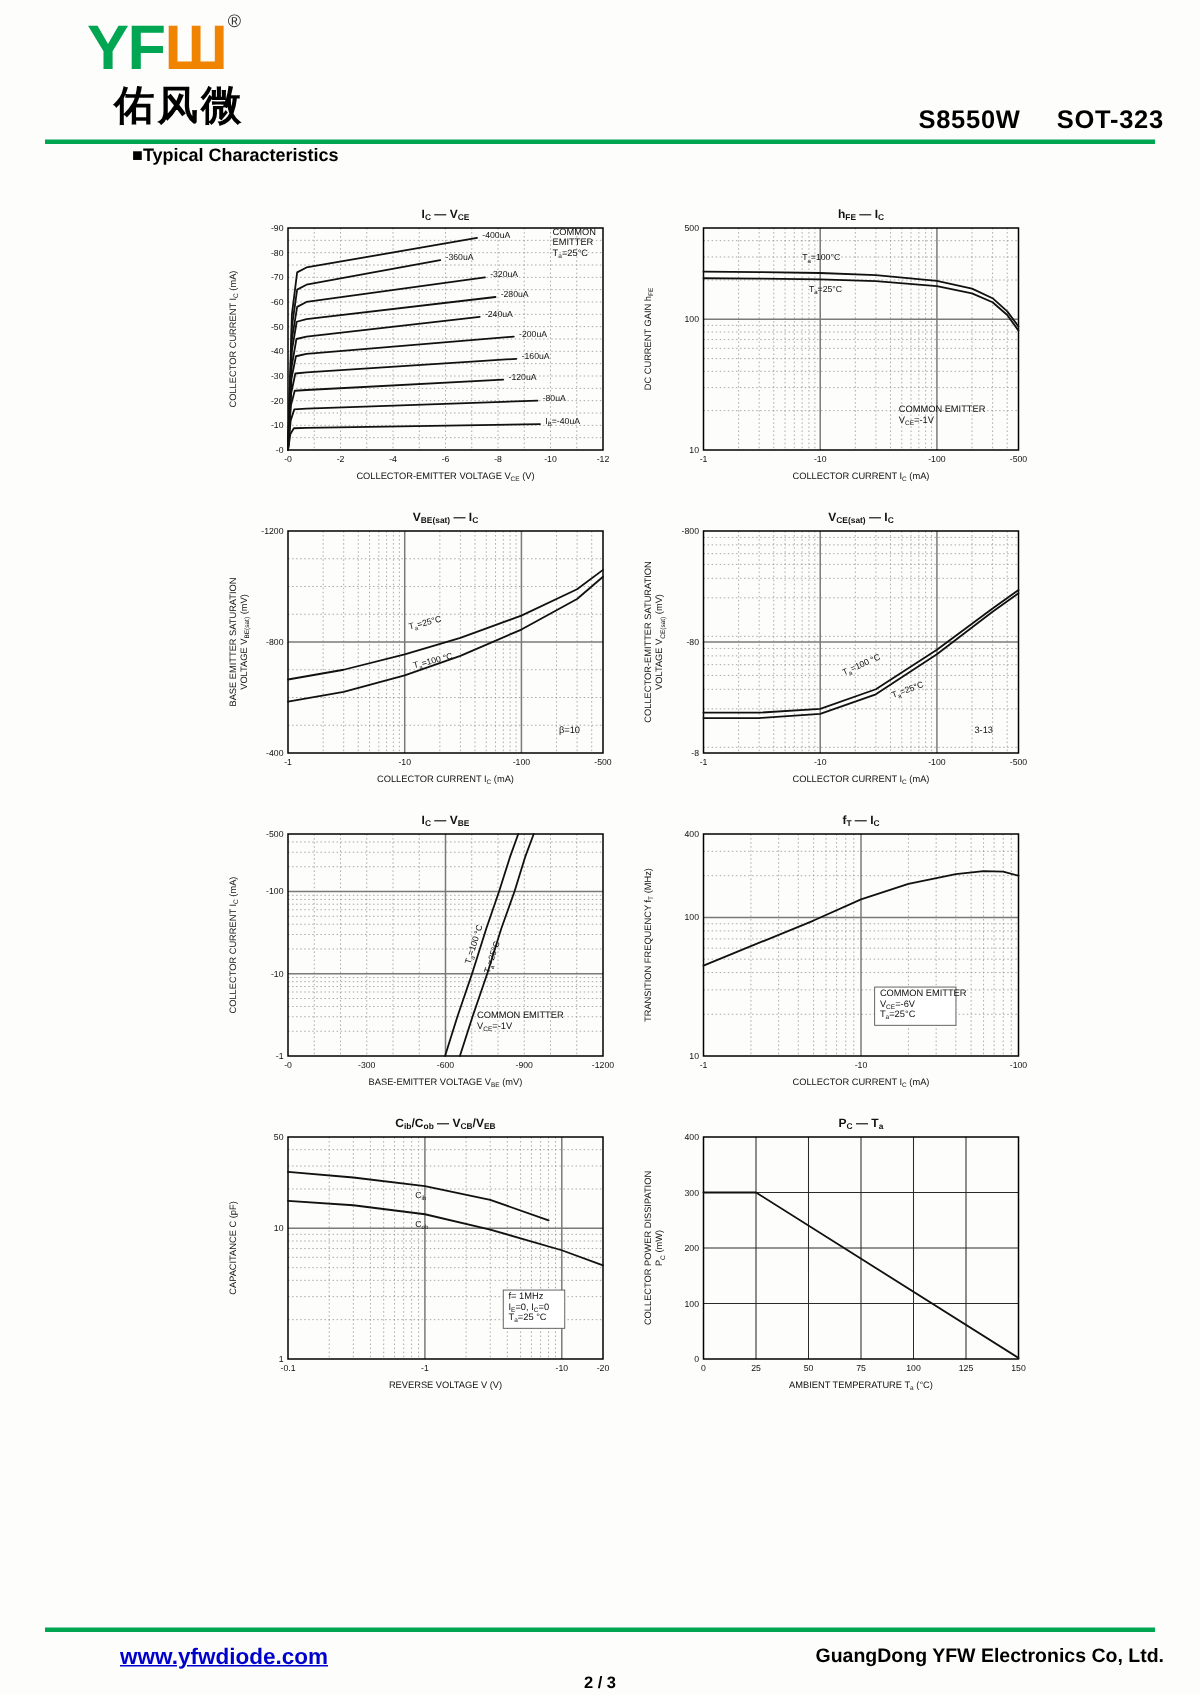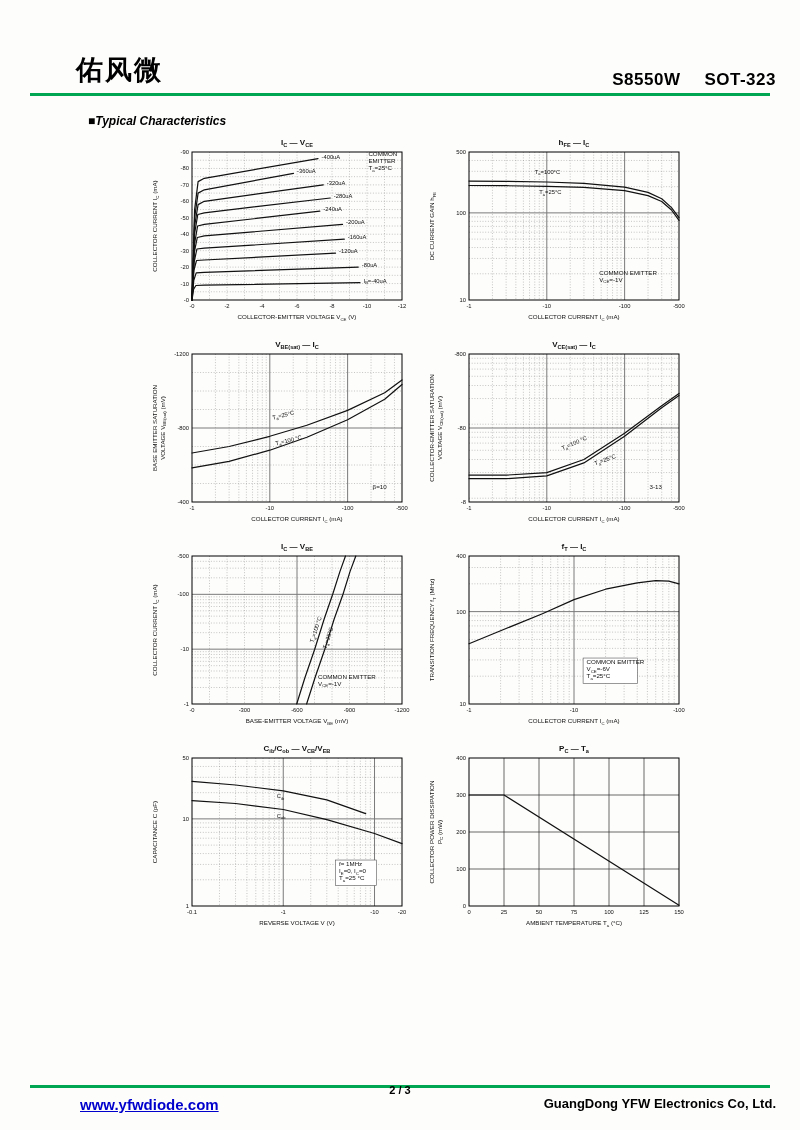--- a/index.html
+++ b/index.html
@@ -9,35 +9,38 @@
   .logo{position:absolute;left:58px;top:8px;font-weight:bold;font-size:42px;line-height:1;letter-spacing:-1px;}
   .logo .yf{color:var(--green);}
   .logo .w{color:var(--orange);}
   .logo .reg{font-size:12px;color:#333;vertical-align:28px;font-weight:normal;margin-left:1px;}
   .logo-cn{position:absolute;left:60px;top:52px;font-size:27px;font-weight:bold;letter-spacing:2px;margin-left:16px;}
   .part{position:absolute;right:24px;top:70px;font-size:17px;font-weight:bold;letter-spacing:.5px;}
   .part span{margin-left:24px;}
   .rule{position:absolute;left:30px;right:30px;height:3px;background:var(--green);}
   .rule.hdr{top:93px;}
   .rule.ftr{top:1085px;}
-  .section{position:absolute;left:88px;top:114px;font-size:12px;font-weight:bold;font-style:italic;}
+  .section{position:absolute;left:88px;top:96px;font-size:12px;font-weight:bold;}
   .charts-grid{position:absolute;left:150px;top:136px;display:grid;
                grid-template-columns:262px 262px;column-gap:15px;row-gap:0;}
   .panel{width:262px;height:202px;}
   svg text{fill:#111;}
   .footer-link{position:absolute;left:40px;top:1096px;font-size:15px;font-weight:bold;
                color:var(--link);text-decoration:underline;margin-left:40px;}
-  .page-num{position:absolute;left:0;right:0;top:1084px;text-align:center;font-size:11px;font-weight:bold;}
+  .page-num{position:absolute;left:0;right:0;top:1116px;text-align:center;font-size:11px;font-weight:bold;}
   .company{position:absolute;right:24px;top:1096px;font-size:13px;font-weight:bold;}
 </style>
 </head>
 <body>
 
 <div class="page">
 
+  <div class="logo">
+    <span class="yf">YF</span><span class="w">Ш</span><span class="reg">®</span>
+  </div>
   <div class="logo-cn">佑风微</div>
 
   <div class="part">
     <span style="margin-left:0">S8550W</span><span>SOT-323</span>
   </div>
 
   <div class="rule hdr"></div>
 
   <div class="section">
     <span>■</span><span>Typical Characteristics</span>

